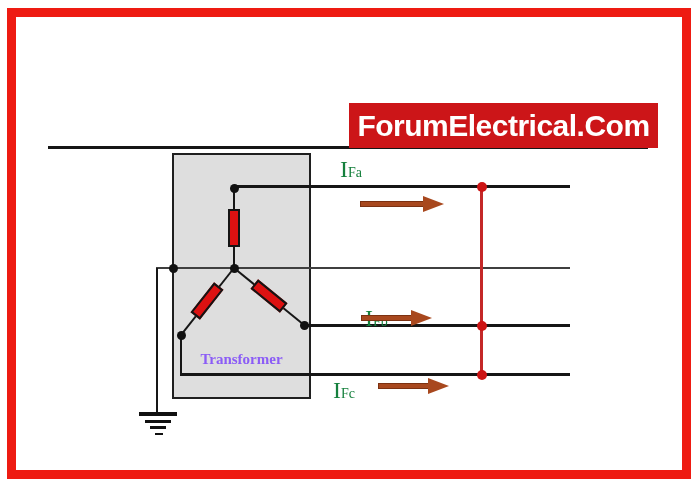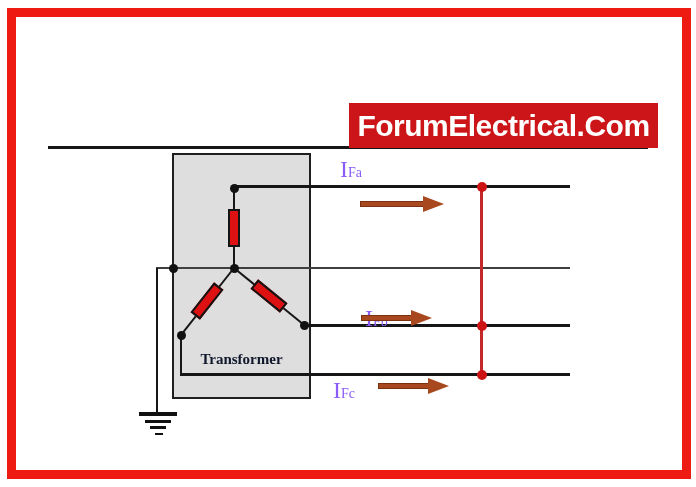--- a/index.html
+++ b/index.html
@@ -32,36 +32,36 @@
   
   .hline{position:absolute;background:#161616;z-index:2;}
   .vline{position:absolute;background:#161616;z-index:2;}
   
   .tbox{
     position:absolute;left:172px;top:153px;width:139px;height:246px;
     background:var(--box-gray,#dedede);border:2px solid #1f1f1f;box-sizing:border-box;z-index:1;
   }
   .tlabel{
     position:absolute;left:172px;top:351px;width:139px;text-align:center;
-    font-weight:700;font-size:15px;color:#0f172a;z-index:3;
+    font-weight:700;font-size:15px;color:#8b5cf6;z-index:3;
   }
   
   .winding{
     position:absolute;width:12px;height:38px;background:var(--winding-red,#dd1111);
     border:2px solid #141414;box-sizing:border-box;z-index:3;
   }
   
   .node{position:absolute;width:9px;height:9px;border-radius:50%;background:#111;z-index:4;}
   .fdot{position:absolute;width:10px;height:10px;border-radius:50%;
         background:var(--dot-red,#cc1414);z-index:4;}
   
   .fault{position:absolute;left:480px;top:186px;width:3px;height:191px;
          background:var(--fault-red,#c42828);z-index:3;}
   
-  .cur{position:absolute;z-index:4;color:#8b5cf6;white-space:nowrap;}
+  .cur{position:absolute;z-index:4;color:#15803d;white-space:nowrap;}
   .cur .sym{font-size:24px;}
   .cur .sub{font-size:14px;}
   
   .arrow{position:absolute;display:flex;align-items:center;z-index:4;}
   .arrow .shaft{height:6px;background:var(--arrow-brown,#a8481e);
                 border:1px solid #7c3111;box-sizing:border-box;}
   .arrow .head{width:0;height:0;border-top:8px solid transparent;
                border-bottom:8px solid transparent;
                border-left:21px solid var(--arrow-brown,#a8481e);margin-left:-1px;}
   

